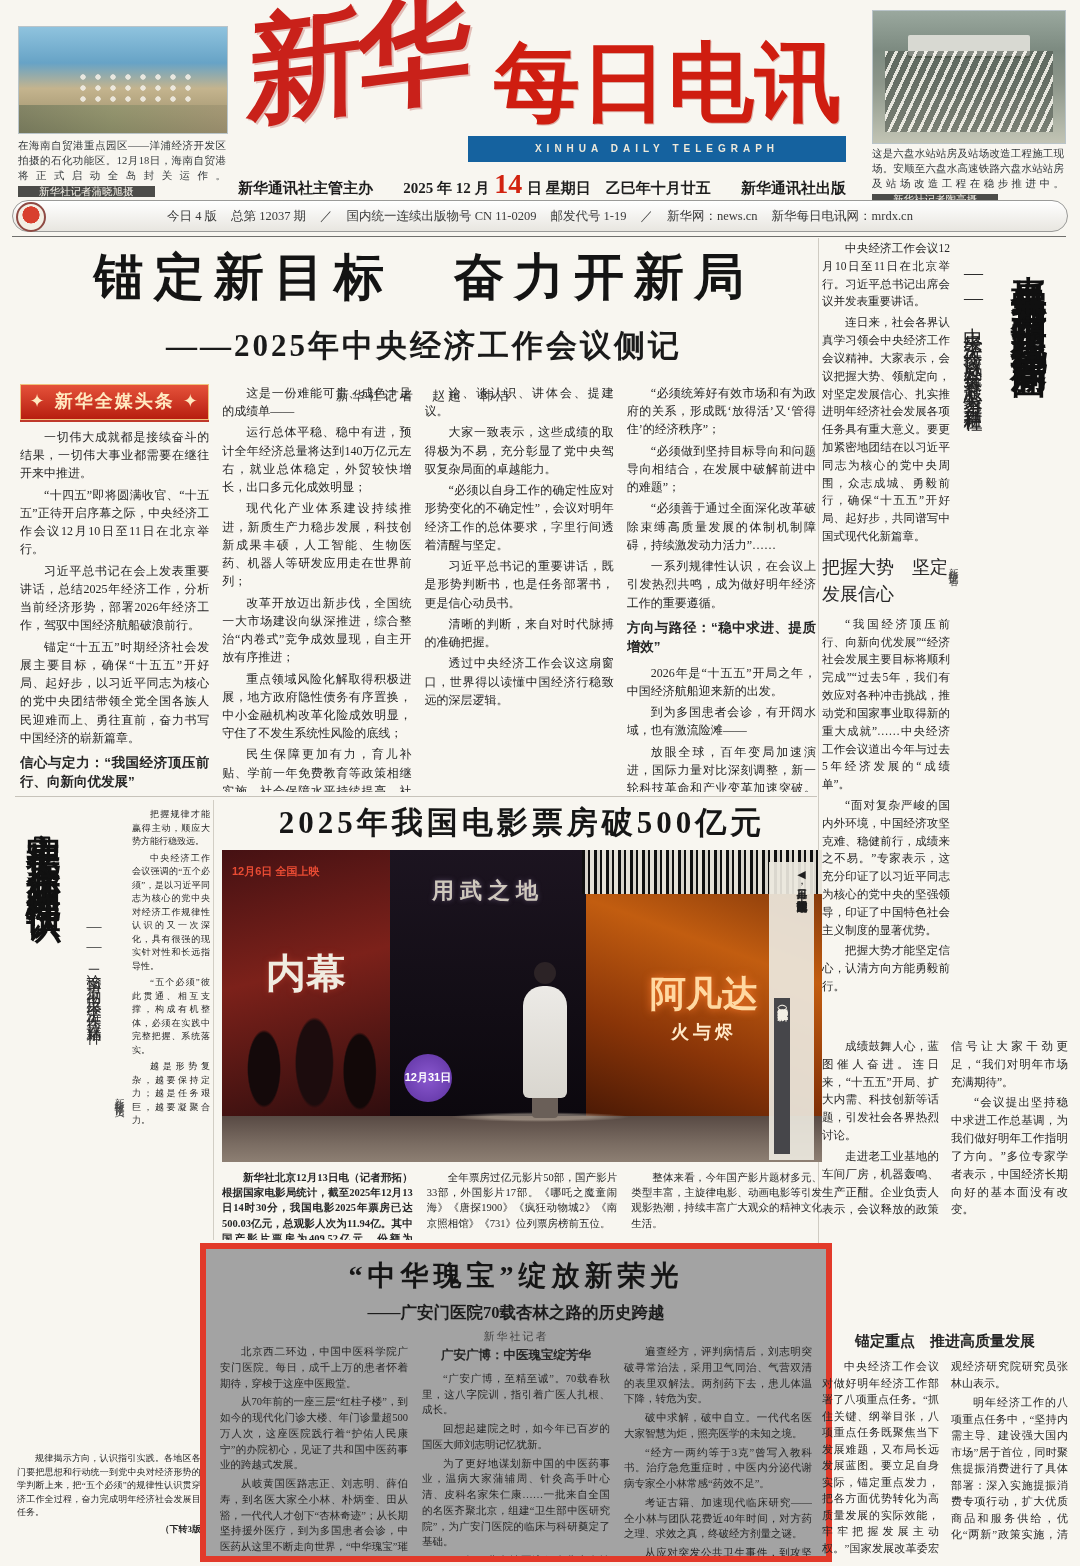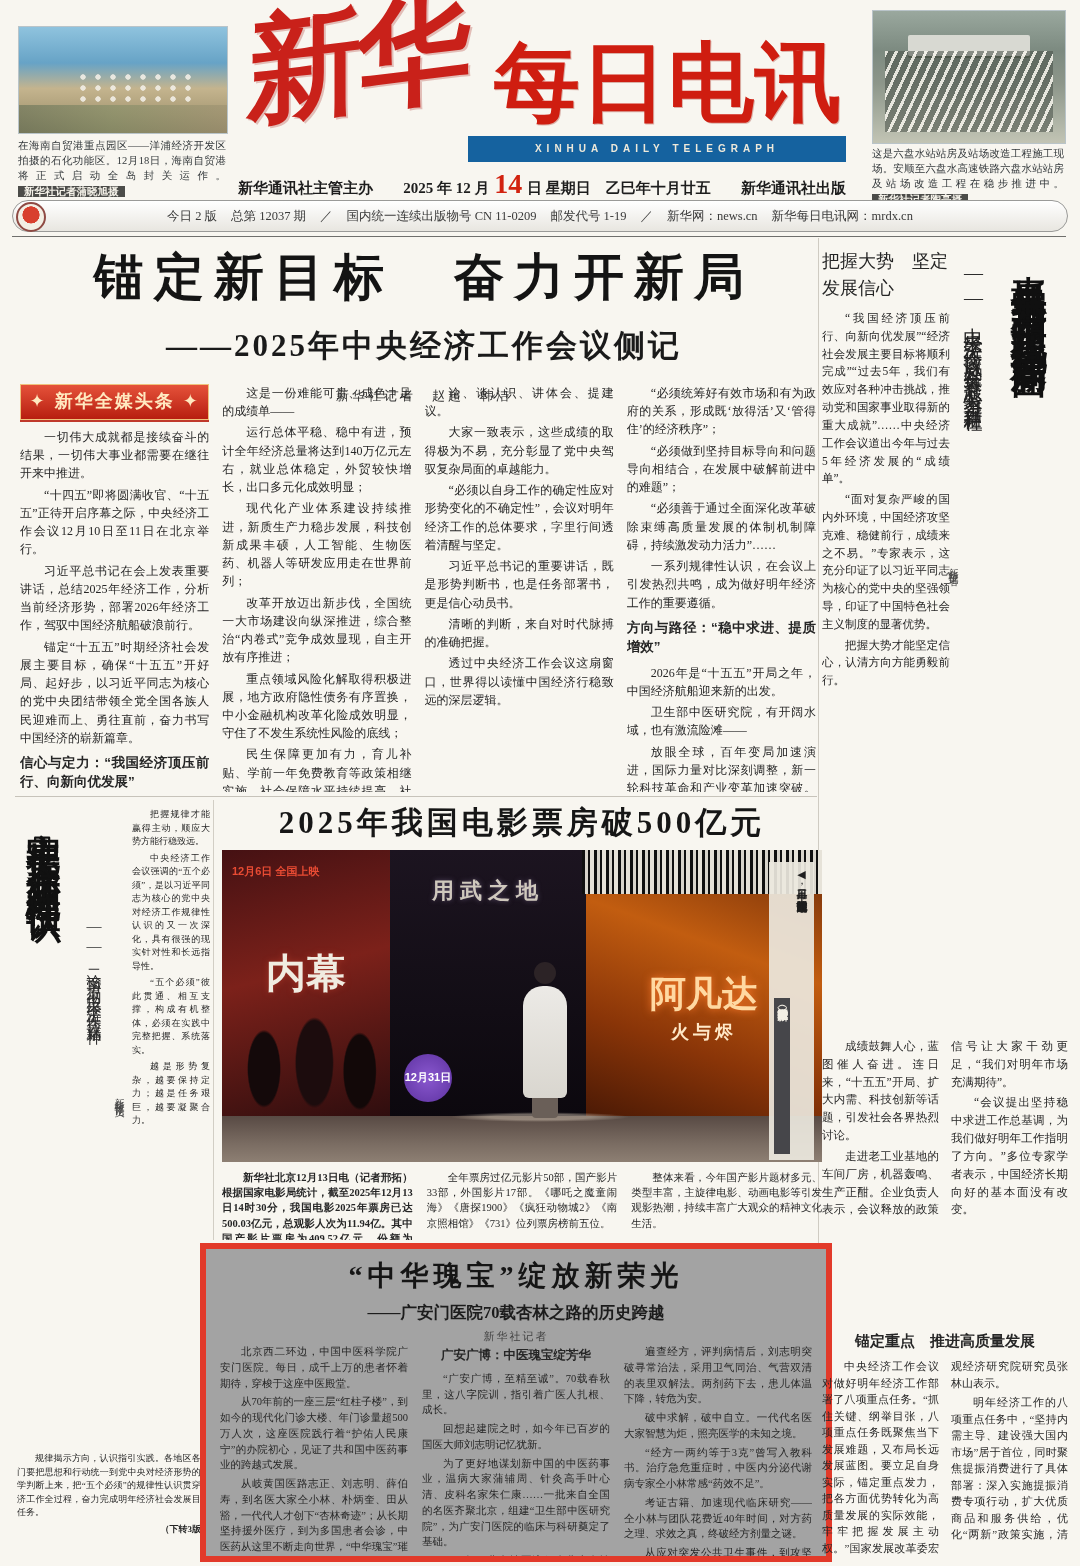--- a/index.html
+++ b/index.html
@@ -13,21 +13,21 @@
 
   
   .hdr-photo-left{left:18px;top:26px;width:208px;height:106px;border:1px solid #b9c4c9;
      background:linear-gradient(180deg,#8fc3de 0%,#67a3c6 34%,#c4b48e 58%,#a99b76 82%,#8f8463 100%);}
   .tanks{position:absolute;left:28%;top:42%;width:58%;height:30%;
      background:repeating-radial-gradient(circle at 6px 5px,#f1eee6 0 2.4px,rgba(0,0,0,0) 3px 100%);
      background-size:15px 11px;opacity:.9;}
   .coast{position:absolute;left:0;bottom:0;width:100%;height:26%;
      background:linear-gradient(100deg,#5d6b52 0%,#7d8a64 45%,#9c9070 100%);opacity:.55;}
   .hdr-cap{font-size:10.5px;line-height:1.45;text-align:justify;color:#33383b;}
-  .credit-chip{background:#4c4c49;color:#f4f1e8;font-weight:bold;padding:0 6px;white-space:nowrap;}
+  .credit-chip{background:#4c4c49;color:#f4f1e8;font-weight:normal;padding:0 21px;white-space:nowrap;}
   .hdr-cap-left{left:18px;top:138px;width:208px;}
   .hdr-photo-right{left:872px;top:10px;width:192px;height:132px;border:1px solid #b9c4c9;
      background:linear-gradient(180deg,#9aa89e 0%,#7c8a80 30%,#8d968a 55%,#aab0a2 80%,#c2c4b4 100%);}
   .tracks{position:absolute;left:6%;top:30%;width:88%;height:62%;
      background:repeating-linear-gradient(115deg,rgba(245,243,235,.85) 0 3px,rgba(70,78,70,.55) 3px 9px);}
   .station{position:absolute;left:18%;top:18%;width:64%;height:16%;background:#d8d9d2;
      box-shadow:0 2px 0 #55604f;border-radius:2px;}
   .hdr-cap-right{left:872px;top:146px;width:192px;}
 
   .brand-script{left:246px;top:2px;font-size:116px;font-weight:900;color:#c9211a;line-height:1;
@@ -171,21 +171,21 @@
   <div class="abs hdr-photo-right">
     <div class="station"></div>
     <div class="tracks"></div>
   </div>
   <div class="abs hdr-cap hdr-cap-right">
     <span>这是六盘水站站房及站场改造工程施工现场。安顺至六盘水高速铁路六盘水站站房及站场改造工程在稳步推进中。</span>
     <span class="credit-chip">新华社记者陶亮摄</span>
   </div>
 
   <div class="abs infobar">
-    <span>今日 2 版</span>
+    <span>今日 4 版</span>
     <span>总第 12037 期</span>
     <span>／</span>
     <span>国内统一连续出版物号 CN 11-0209</span>
     <span>邮发代号 1-19</span>
     <span>／</span>
     <span>新华网：news.cn</span>
     <span>新华每日电讯网：mrdx.cn</span>
   </div>
   <div class="abs emblem"></div>
   <div class="abs rule-top"></div>
@@ -235,21 +235,21 @@
     <div class="lead-col">
       <div class="paras">
           <p>“必须统筹好有效市场和有为政府的关系，形成既‘放得活’又‘管得住’的经济秩序”；</p>
           <p>“必须做到坚持目标导向和问题导向相结合，在发展中破解前进中的难题”；</p>
           <p>“必须善于通过全面深化改革破除束缚高质量发展的体制机制障碍，持续激发动力活力”……</p>
           <p>一系列规律性认识，在会议上引发热烈共鸣，成为做好明年经济工作的重要遵循。</p>
         </div>
       <div class="inner-head sans">方向与路径：“稳中求进、提质增效”</div>
       <div class="paras">
           <p>2026年是“十五五”开局之年，中国经济航船迎来新的出发。</p>
-          <p>卫生部中医研究院，有开阔水域，也有激流险滩——</p>
+          <p>到为多国患者会诊，有开阔水域，也有激流险滩——</p>
           <p>放眼全球，百年变局加速演进，国际力量对比深刻调整，新一轮科技革命和产业变革加速突破。同时，单边主义、保护主义抬头，国际经贸秩序遭遇严峻挑战，大国博弈更趋激烈。</p>
         </div>
 
     </div>
   </div>
 
   <div class="abs rule-mid"></div>
   <div class="abs rule-v-left"></div>
   <div class="abs rule-v-right"></div>
 
@@ -338,20 +338,24 @@
           </div>
 
       </div>
     </div>
   </div>
 
   <div class="abs v r-vhead">真抓实干奋力开创中国式现代化建设新局面</div>
   <div class="abs v r-vsub">——中央经济工作会议激励社会各界凝心聚力奋进新征程</div>
   <div class="abs v r-vbyline">新华社记者</div>
   <div class="abs r-col-a">
+    <div class="paras">
+        <p>中央经济工作会议12月10日至11日在北京举行。习近平总书记出席会议并发表重要讲话。</p>
+        <p>连日来，社会各界认真学习领会中央经济工作会议精神。大家表示，会议把握大势、领航定向，对坚定发展信心、扎实推进明年经济社会发展各项任务具有重大意义。要更加紧密地团结在以习近平同志为核心的党中央周围，众志成城、勇毅前行，确保“十五五”开好局、起好步，共同谱写中国式现代化新篇章。</p>
+      </div>
     <div class="r-inner-head sans">把握大势　坚定发展信心</div>
     <div class="paras">
         <p>“我国经济顶压前行、向新向优发展”“经济社会发展主要目标将顺利完成”“过去5年，我们有效应对各种冲击挑战，推动党和国家事业取得新的重大成就”……中央经济工作会议道出今年与过去5年经济发展的“成绩单”。</p>
         <p>“面对复杂严峻的国内外环境，中国经济攻坚克难、稳健前行，成绩来之不易。”专家表示，这充分印证了以习近平同志为核心的党中央的坚强领导，印证了中国特色社会主义制度的显著优势。</p>
         <p>把握大势才能坚定信心，认清方向方能勇毅前行。</p>
       </div>
   </div>
   <div class="abs r-mid paras">
       <p>成绩鼓舞人心，蓝图催人奋进。连日来，“十五五”开局、扩大内需、科技创新等话题，引发社会各界热烈讨论。</p>
       <p>走进老工业基地的车间厂房，机器轰鸣、生产正酣。企业负责人表示，会议释放的政策信号让大家干劲更足，“我们对明年市场充满期待”。</p>

